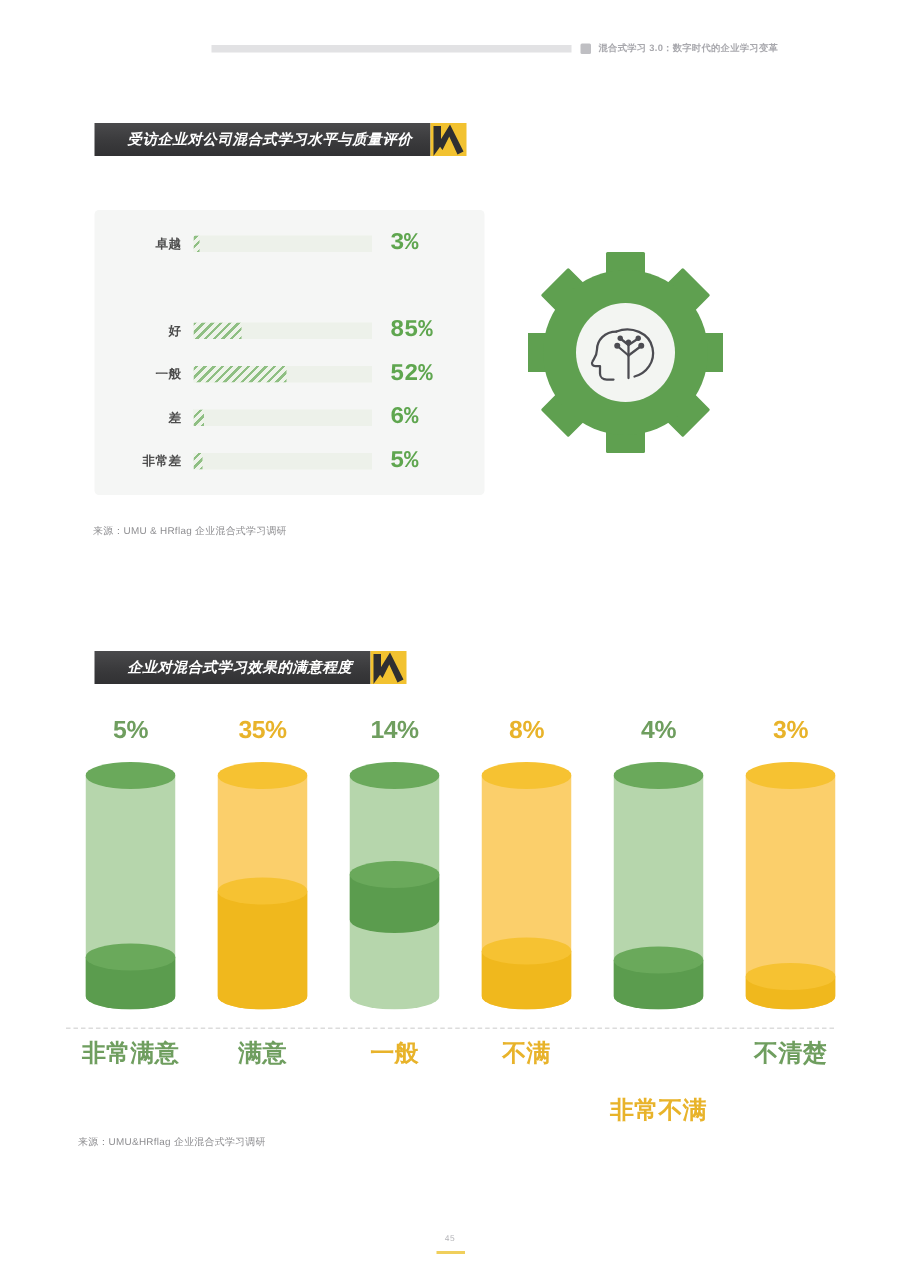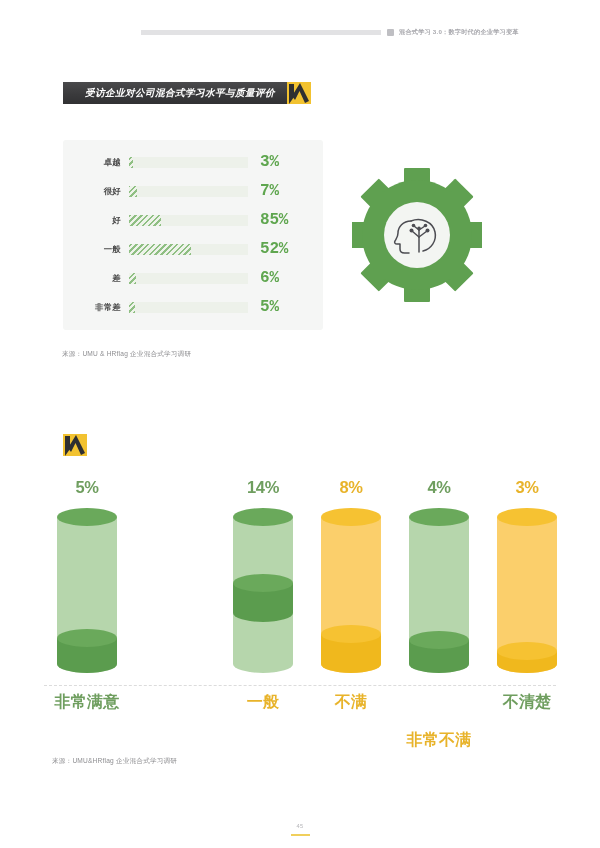--- a/index.html
+++ b/index.html
@@ -239,27 +239,20 @@
   </div>
 </div>
 
 <div class="card1">
   <div class="hrow" style="top:12px;">
     <div class="hrow-label">卓越</div>
     <div class="hrow-track">
       <div class="hrow-fill" style="width:3%"></div>
     </div>
     <div class="hrow-value">3%</div>
-  </div>
-  <div class="hrow" style="top:41px;">
-    <div class="hrow-label">很好</div>
-    <div class="hrow-track">
-      <div class="hrow-fill" style="width:7%"></div>
-    </div>
-    <div class="hrow-value">7%</div>
   </div>
   <div class="hrow" style="top:70px;">
     <div class="hrow-label">好</div>
     <div class="hrow-track">
       <div class="hrow-fill" style="width:27%"></div>
     </div>
     <div class="hrow-value">85%</div>
   </div>
   <div class="hrow" style="top:99px;">
     <div class="hrow-label">一般</div>
@@ -315,20 +308,23 @@
         <circle cx="8.5" cy="-9.5" r="1.8"></circle>
         <circle cx="2" cy="-6.8" r="1.8"></circle>
       </g>
     </g>
   </svg>
 </div>
 
 <div class="source" style="left:62px; top:350px;">来源：UMU &amp; HRflag 企业混合式学习调研</div>
 
 <div class="banner" style="left:63px; top:434px;">
+  <div class="banner-body">
+    <span class="banner-text">企业对混合式学习效果的满意程度</span>
+  </div>
   <div class="banner-mark">
     <svg width="24" height="22" viewBox="0 0 24 22">
       <path d="M2 22 L2 2 L7 2 L7 15 Z" fill="#2f2f31"></path>
       <path d="M13 1 L22 19 L18 21 L12.5 9 L8 18 L5 14 Z" fill="#2f2f31"></path>
     </svg>
   </div>
 </div>
 
 <div class="cyl-chart">
 
@@ -338,20 +334,32 @@
       <svg width="60" height="165" viewBox="0 0 60 165">
         <path d="M0 9 L0 156 A30 9 0 0 0 60 156 L60 9 Z" fill="#b6d6ac"></path>
         <ellipse cx="30" cy="9" rx="30" ry="9" fill="#6aa95b"></ellipse>
         <path d="M0 130 L0 156 A30 9 0 0 0 60 156 L60 130 Z" fill="#5b9c4e"></path>
         <ellipse cx="30" cy="130" rx="30" ry="9" fill="#6aa95b"></ellipse>
       </svg>
     </div>
     <div class="cyl-label" style="color:#6f9e5f;">非常满意</div>
   </div>
 
+  <div class="cyl-col" style="left:132px;">
+    <div class="cyl-pct" style="color:#e8b32a;">35%</div>
+    <div class="cyl-body">
+      <svg width="60" height="165" viewBox="0 0 60 165">
+        <path d="M0 9 L0 156 A30 9 0 0 0 60 156 L60 9 Z" fill="#fbcf6b"></path>
+        <ellipse cx="30" cy="9" rx="30" ry="9" fill="#f6c232"></ellipse>
+        <path d="M0 86 L0 156 A30 9 0 0 0 60 156 L60 86 Z" fill="#f0b81d"></path>
+        <ellipse cx="30" cy="86" rx="30" ry="9" fill="#f6c232"></ellipse>
+      </svg>
+    </div>
+    <div class="cyl-label" style="color:#6f9e5f;">满意</div>
+  </div>
 
   <div class="cyl-col" style="left:220px;">
     <div class="cyl-pct" style="color:#6f9e5f;">14%</div>
     <div class="cyl-body">
       <svg width="60" height="165" viewBox="0 0 60 165">
         <path d="M0 9 L0 156 A30 9 0 0 0 60 156 L60 9 Z" fill="#b6d6ac"></path>
         <ellipse cx="30" cy="9" rx="30" ry="9" fill="#6aa95b"></ellipse>
         <path d="M0 75 L0 105 A30 9 0 0 0 60 105 L60 75 Z" fill="#5b9c4e"></path>
         <ellipse cx="30" cy="75" rx="30" ry="9" fill="#6aa95b"></ellipse>
       </svg>

